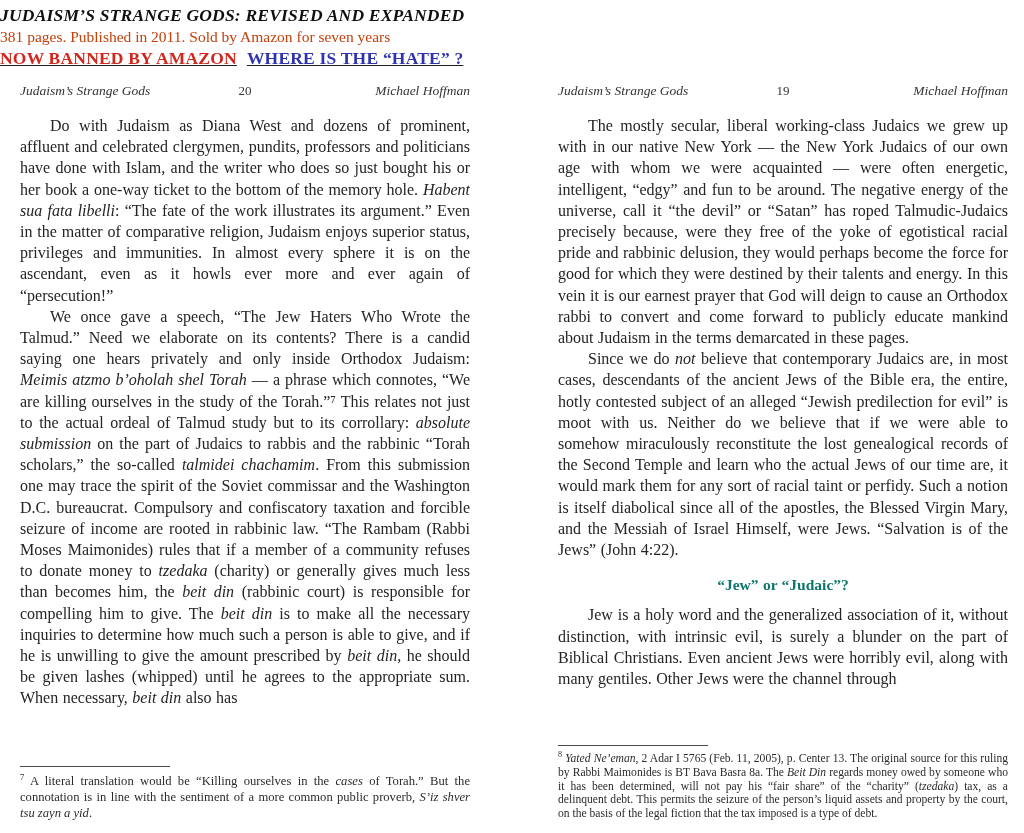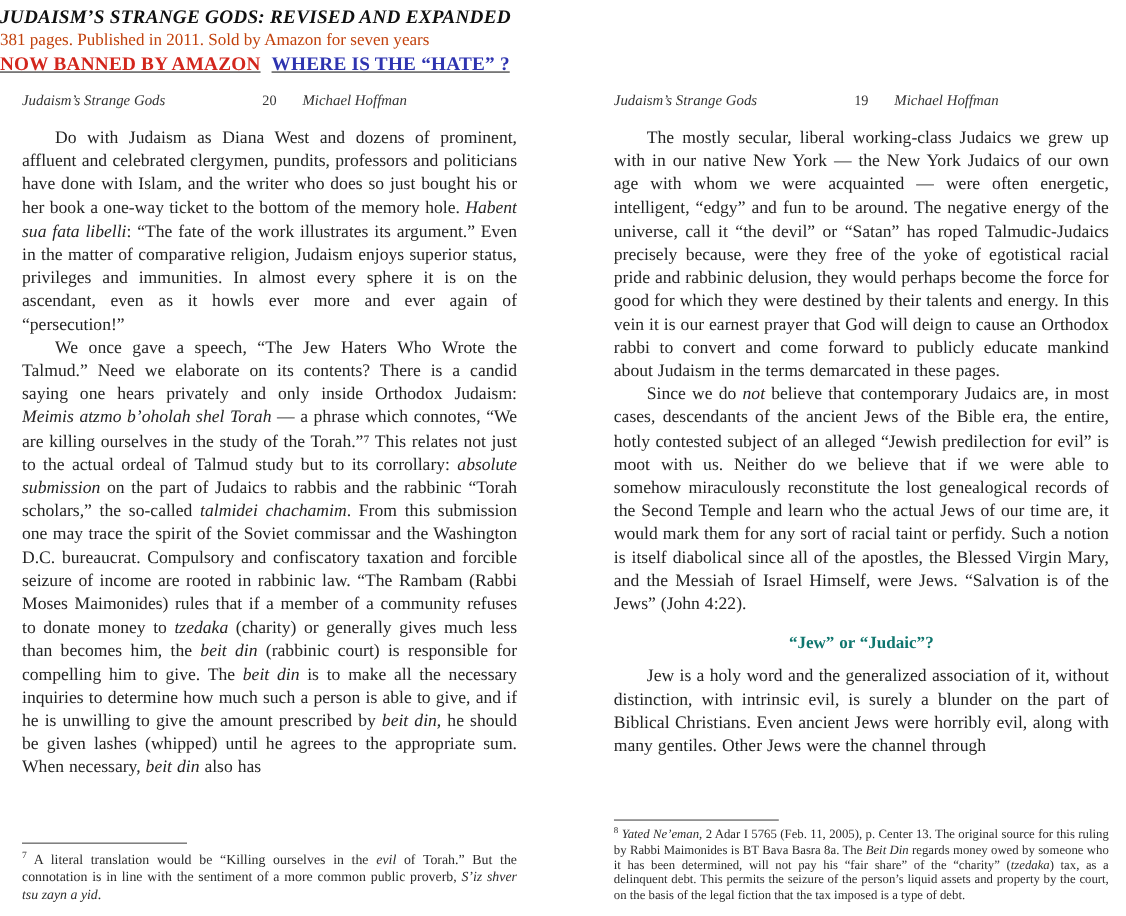--- a/index.html
+++ b/index.html
@@ -30,21 +30,21 @@
     padding-top:8px; padding-bottom:4px; overflow:hidden;
   }
   .page-left{ margin-left:20px; }
   .page-right{ margin-left:88px; }
   .running-head{
     display:flex; align-items:baseline;
     font-size:13.5px; color:#333; margin-bottom:16px;
   }
   .rh-title{ flex:1; font-style:italic; }
   .rh-num{ width:60px; text-align:center; font-size:13px; }
-  .rh-author{ flex:1; text-align:left; font-style:italic; }
+  .rh-author{ flex:1; text-align:right; font-style:italic; }
   .page-body{
     font-size:16px; line-height:21.2px; text-align:justify;
     word-spacing:.5px; color:#242424;
   }
   .page-body p{ margin:0; }
   .page-body p.indent{ text-indent:30px; }
   .page-body h3.heading{
     margin:14px 0 9px 0; font-size:15.5px; font-weight:bold;
     text-align:center; color:#0f766e;
   }
@@ -74,21 +74,21 @@
       <span class="rh-title">Judaism’s Strange Gods</span>
       <span class="rh-num">20</span>
       <span class="rh-author">Michael Hoffman</span>
     </header>
     <div class="page-body">
         <p class="indent">Do with Judaism as Diana West and dozens of prominent, affluent and celebrated clergymen, pundits, professors and politicians have done with Islam, and the writer who does so just bought his or her book a one-way ticket to the bottom of the memory hole. <i>Habent sua fata libelli</i>: “The fate of the work illustrates its argument.” Even in the matter of comparative religion, Judaism enjoys superior status, privileges and immunities. In almost every sphere it is on the ascendant, even as it howls ever more and ever again of “persecution!”</p>
         <p class="indent">We once gave a speech, “The Jew Haters Who Wrote the Talmud.” Need we elaborate on its contents? There is a candid saying one hears privately and only inside Orthodox Judaism: <i>Meimis atzmo b’oholah shel Torah</i> — a phrase which connotes, “We are killing ourselves in the study of the Torah.”⁷ This relates not just to the actual ordeal of Talmud study but to its corrollary: <i>absolute submission</i> on the part of Judaics to rabbis and the rabbinic “Torah scholars,” the so-called <i>talmidei chachamim</i>. From this submission one may trace the spirit of the Soviet commissar and the Washington D.C. bureaucrat. Compulsory and confiscatory taxation and forcible seizure of income are rooted in rabbinic law. “The Rambam (Rabbi Moses Maimonides) rules that if a member of a community refuses to donate money to <i>tzedaka</i> (charity) or generally gives much less than becomes him, the <i>beit din</i> (rabbinic court) is responsible for compelling him to give. The <i>beit din</i> is to make all the necessary inquiries to determine how much such a person is able to give, and if he is unwilling to give the amount prescribed by <i>beit din</i>, he should be given lashes (whipped) until he agrees to the appropriate sum. When necessary, <i>beit din</i> also has</p>
       </div>
     <footer class="footnote fn-left">
       <div class="fn-rule"></div>
-      <p><sup>7</sup> <span>A literal translation would be “Killing ourselves in the <i>evil</i> of Torah.” But the connotation is in line with the sentiment of a more common public proverb, <i>S’iz shver tsu zayn a yid</i>.</span></p>
+      <p><sup>7</sup> <span>A literal translation would be “Killing ourselves in the <i>cases</i> of Torah.” But the connotation is in line with the sentiment of a more common public proverb, <i>S’iz shver tsu zayn a yid</i>.</span></p>
     </footer>
   </section>
 
   <section class="page page-right">
     <header class="running-head">
       <span class="rh-title">Judaism’s Strange Gods</span>
       <span class="rh-num">19</span>
       <span class="rh-author">Michael Hoffman</span>
     </header>
     <div class="page-body">

